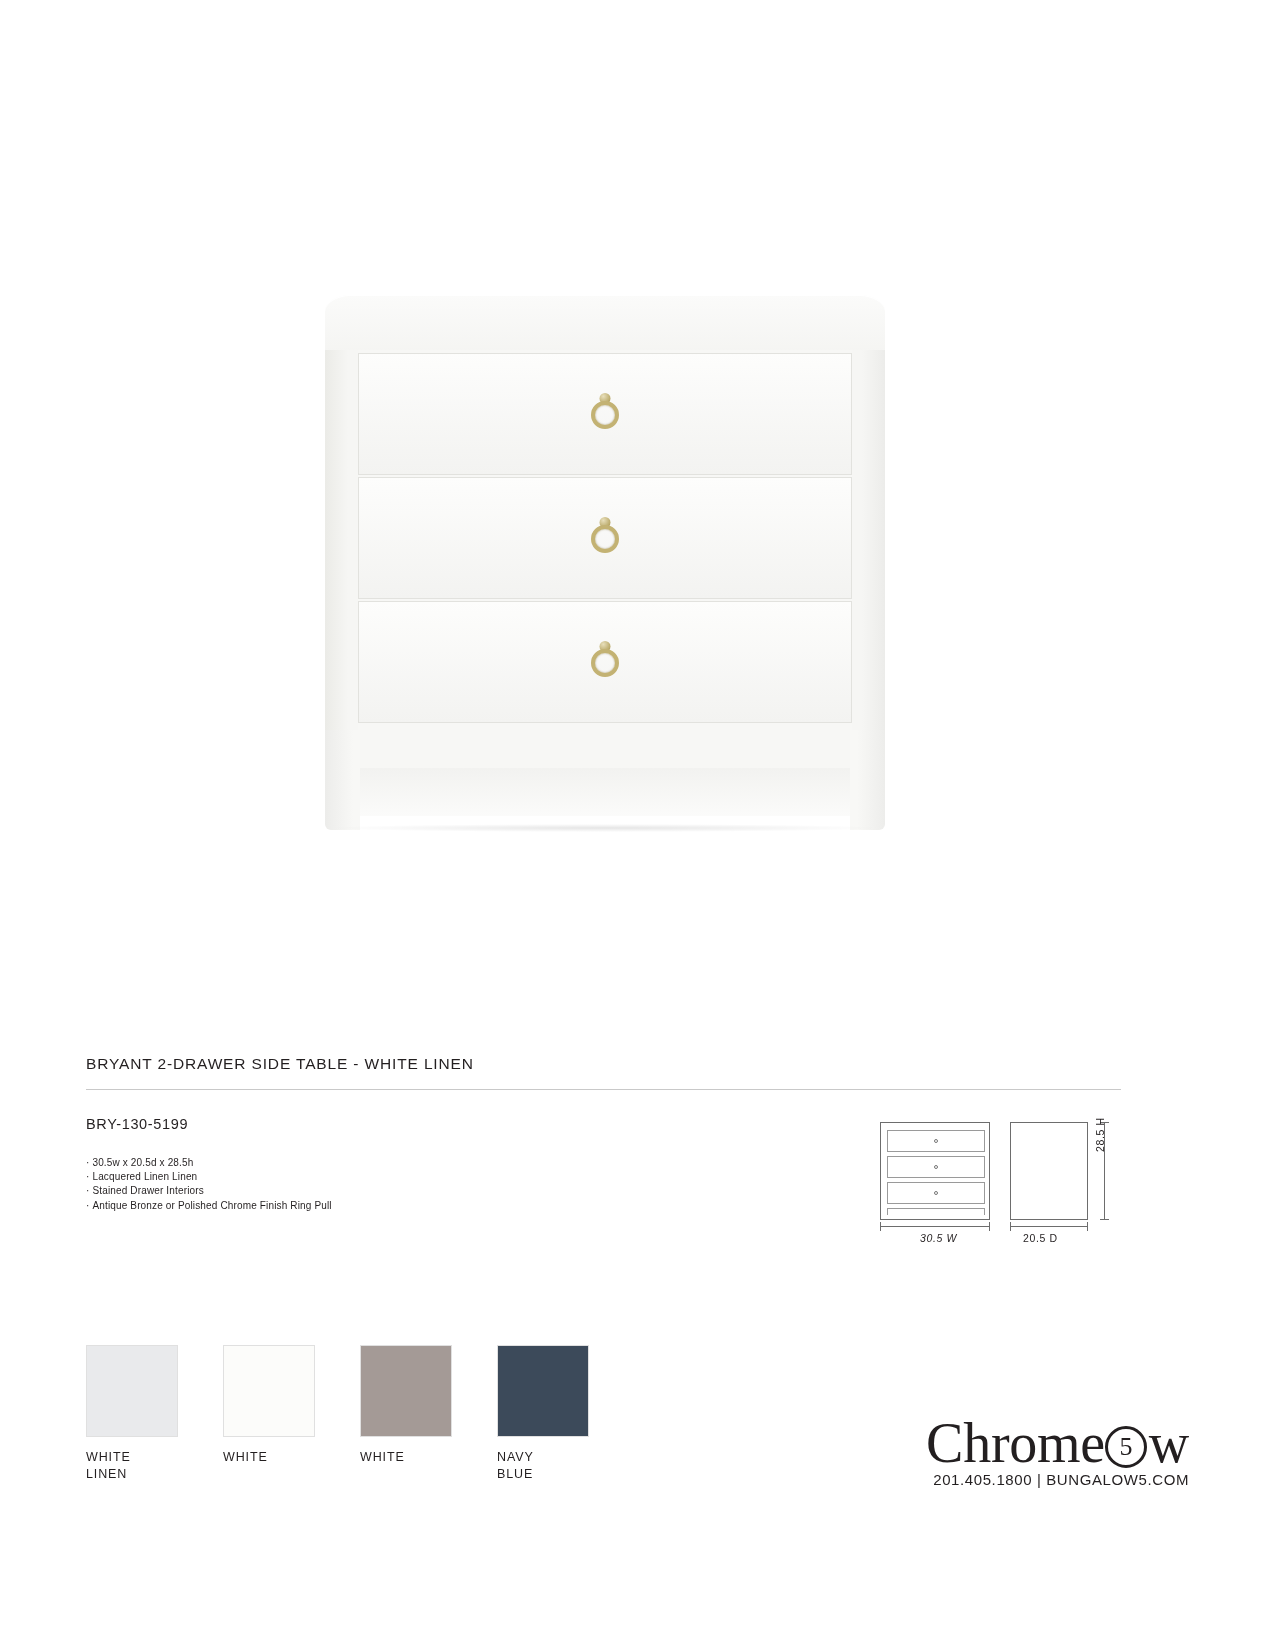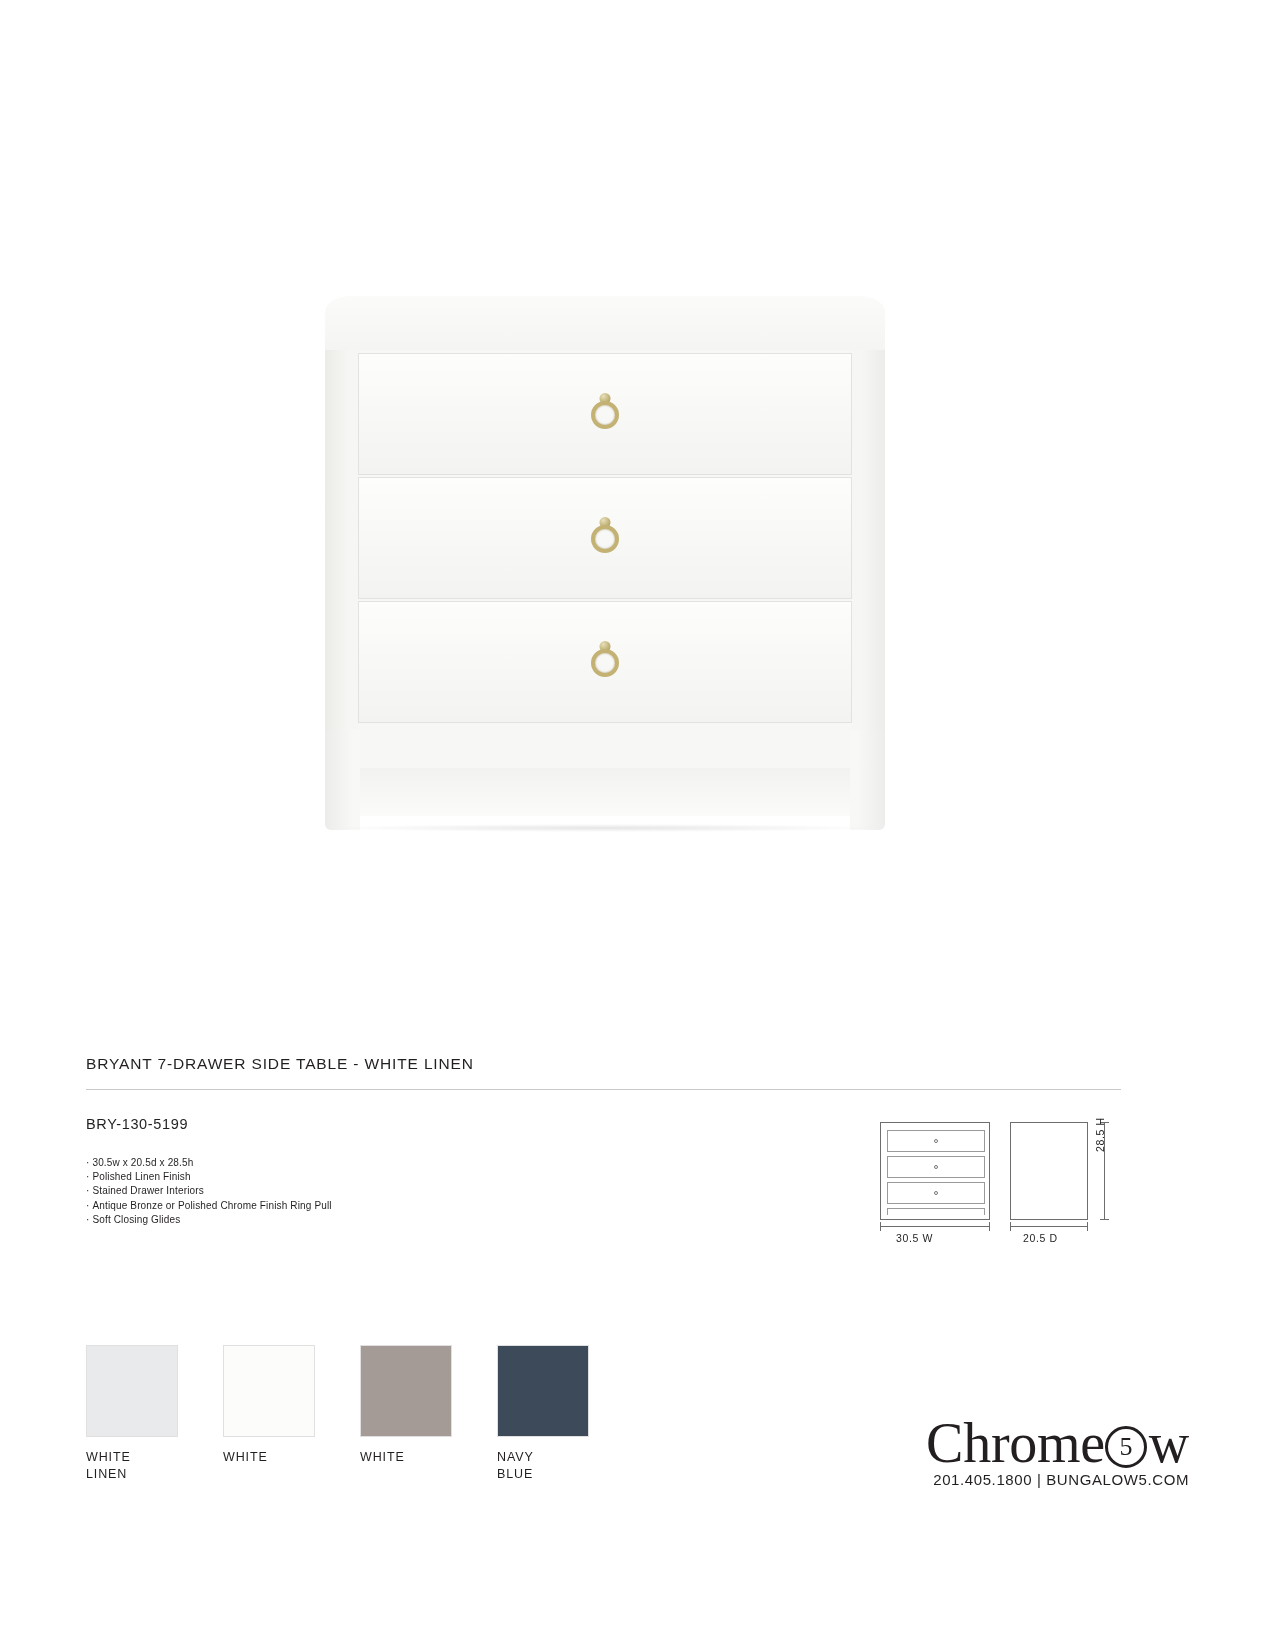--- a/index.html
+++ b/index.html
@@ -253,21 +253,21 @@
     border: 1px solid #6d6d6d;
     box-sizing: border-box;
     background: #ffffff;
   }
   .dim-label {
     position: absolute;
     font-size: 10.5px;
     letter-spacing: 0.06em;
     color: #231f20;
   }
-  #dim-w-label { left: 16px; top: 110px; }
+  #dim-w-label { left: 40px; top: 110px; font-style: italic; }
   #dim-d-label { left: 143px; top: 110px; }
   #dim-h-label {
     left: 214px;
     top: 30px;
     transform: rotate(-90deg);
     transform-origin: left top;
     white-space: nowrap;
   }
   .dim-tick-line {
     position: absolute;
@@ -390,29 +390,28 @@
 
     <div class="apron"></div>
     <div class="recess"></div>
     <div class="leg-left"></div>
     <div class="leg-right"></div>
     <div class="shadow"></div>
   </div>
 </div>
 
 <div id="info-block">
-  <h1 id="product-title">BRYANT 7-DRAWER SIDE TABLE - WHITE LINEN</h1>
+  <h1 id="product-title">BRYANT 2-DRAWER SIDE TABLE - WHITE LINEN</h1>
   <div id="title-rule"></div>
   <div id="sku">BRY-130-5199</div>
   <ul id="spec-list">
     <li>30.5w x 20.5d x 28.5h</li>
-    <li>Polished Linen Finish</li>
+    <li>Lacquered Linen Linen</li>
     <li>Stained Drawer Interiors</li>
     <li>Antique Bronze or Polished Chrome Finish Ring Pull</li>
-    <li>Soft Closing Glides</li>
   </ul>
 </div>
 
 <div id="dimension-diagram">
   <div class="dim-front">
     <div class="row r1">
         <span class="knob"></span>
       </div>
     <div class="row r2">
         <span class="knob"></span>

